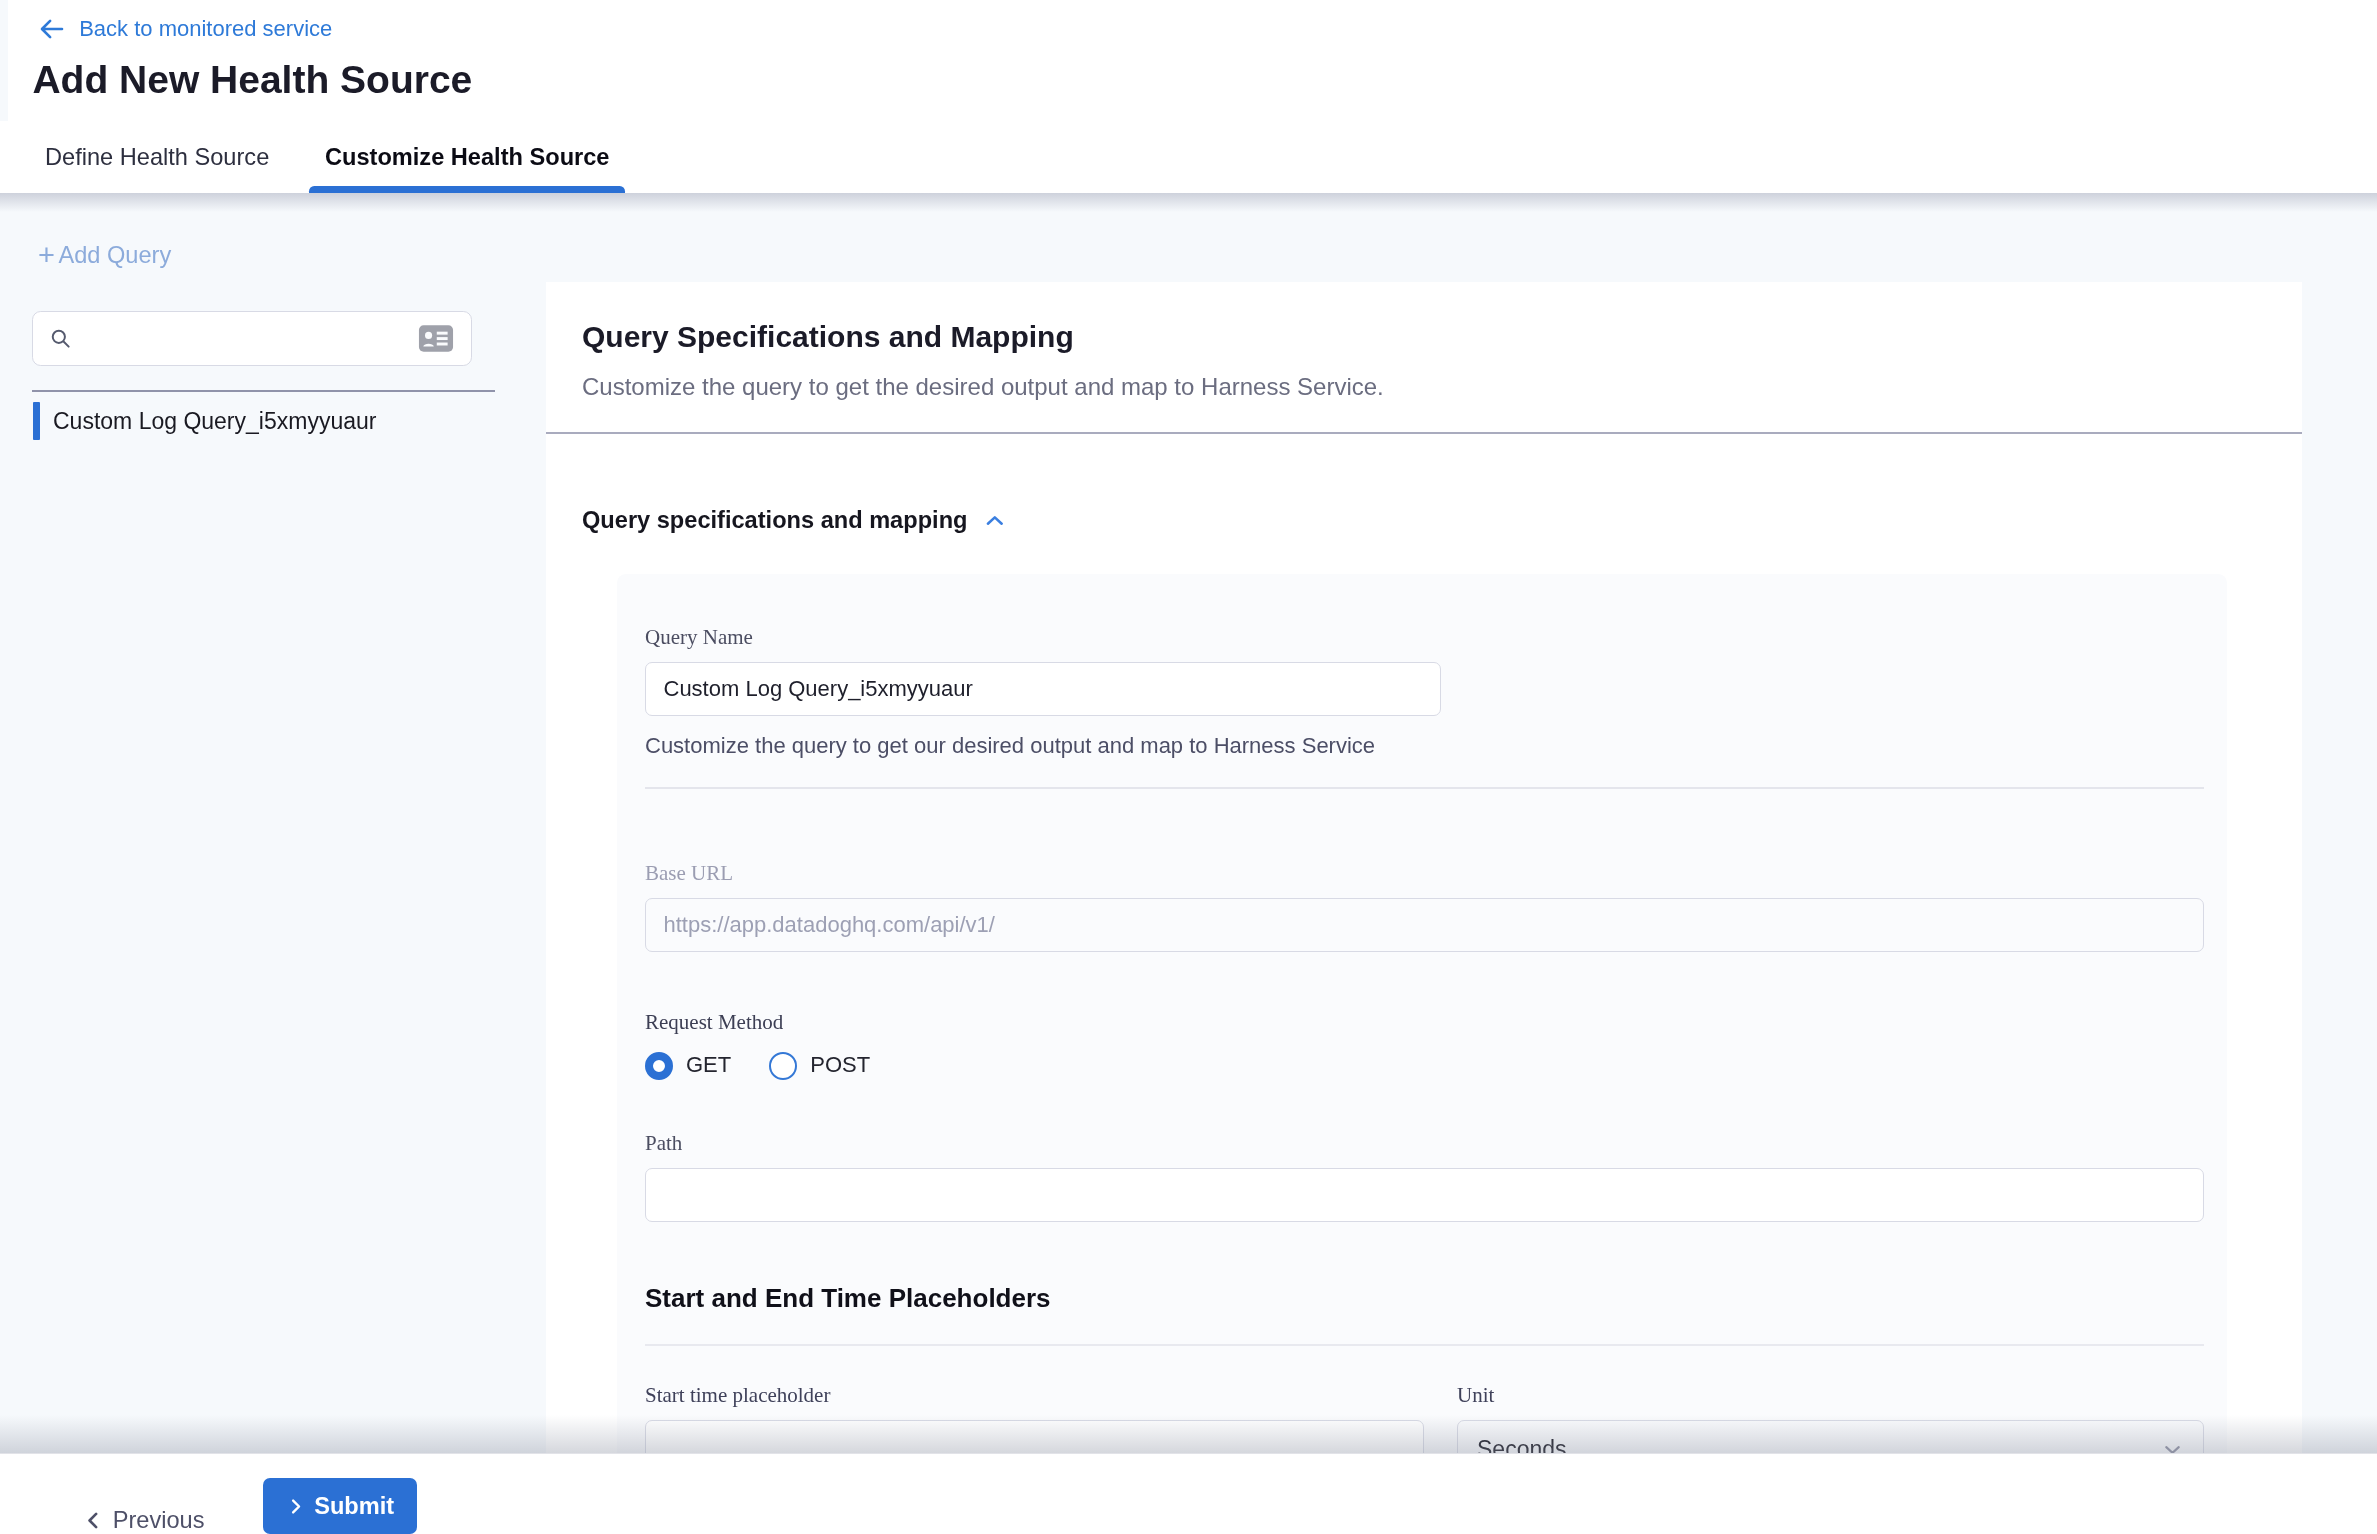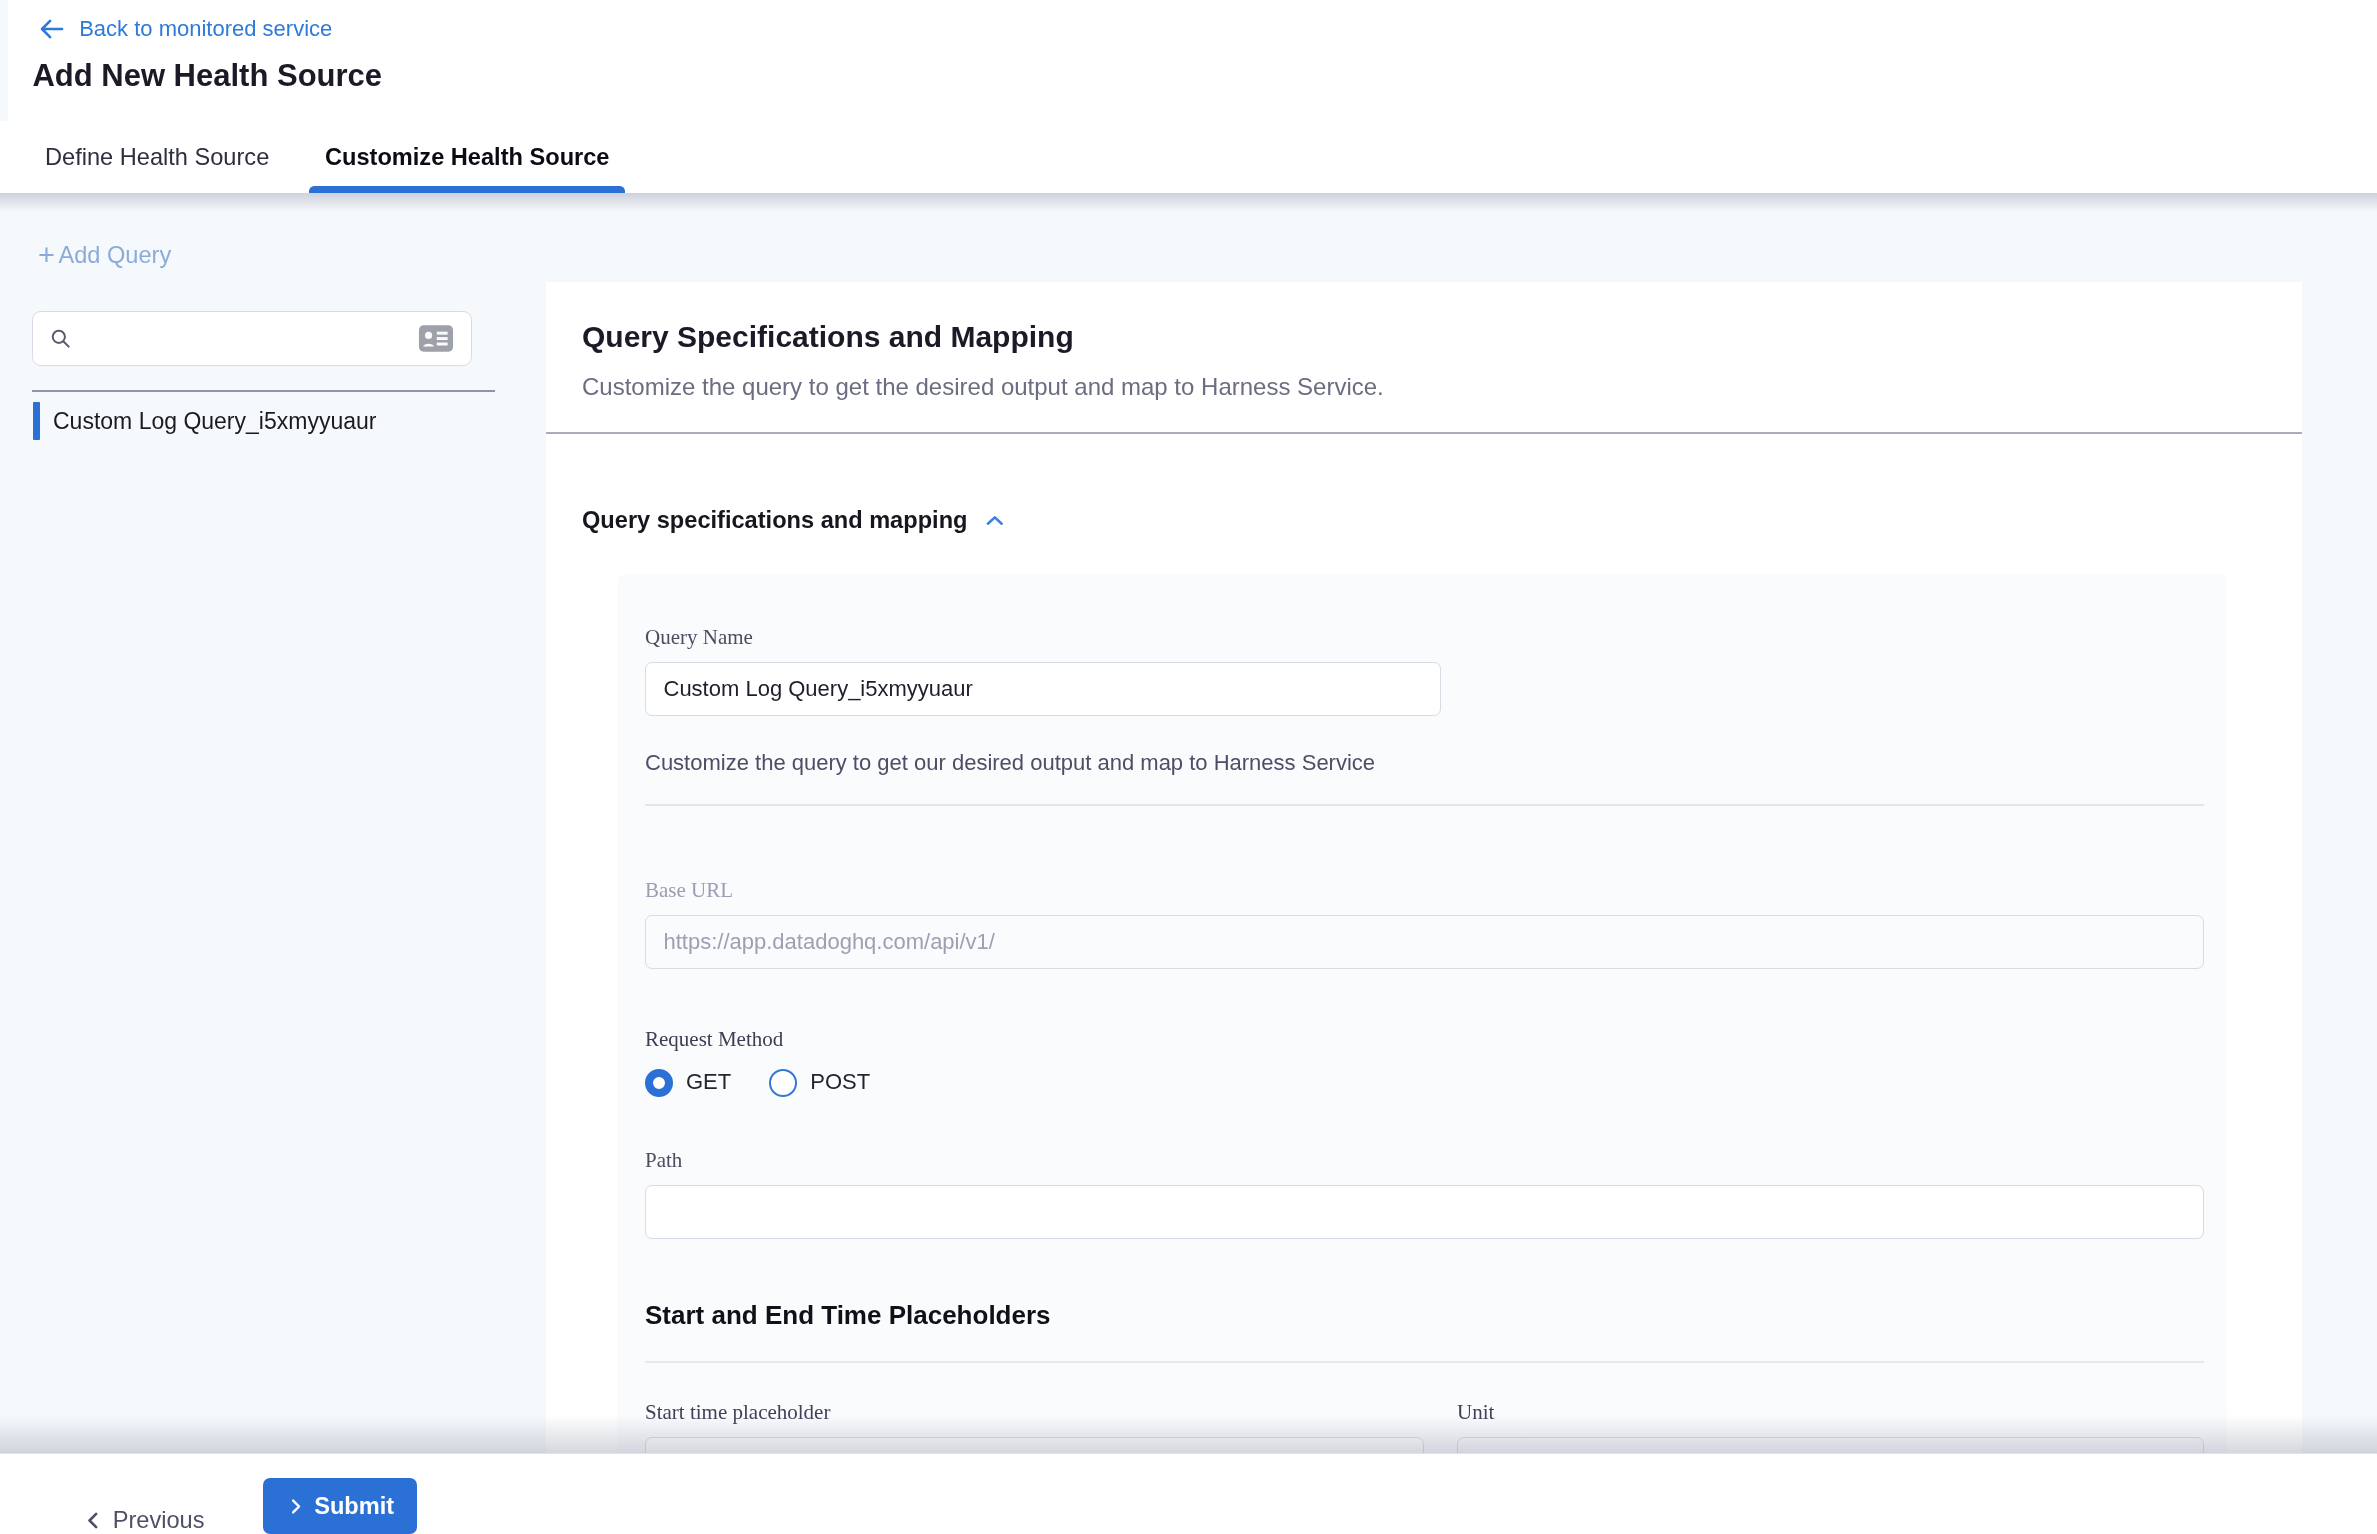--- a/index.html
+++ b/index.html
@@ -23,21 +23,21 @@
   .header{
     position:absolute; left:8px; top:0; width:100%; height:138px;
     background:var(--white); border-bottom:0.9px solid #e9eaf0; z-index:5;
   }
   .back-row{
     position:absolute; left:29px; top:14px; display:flex; align-items:center; gap:12.2px;
     cursor:pointer;
   }
   .back-row .back-label{color:var(--link); font-size:22px; font-weight:500;}
   .page-title{
-    position:absolute; left:24.4px; top:58px; font-size:31px; font-weight:700; color:var(--title);
+    position:absolute; left:24.4px; top:58px; font-size:39px; font-weight:700; color:var(--title);
   }
 
   
   .tabbar{
     position:absolute; left:0; top:121px; width:100%; height:72px;
     background:var(--white); display:flex; align-items:center; padding-left:45px; z-index:5;
   }
   .tabbar::after{ 
     content:""; position:absolute; left:0; top:72px; width:100%; height:19px;
     background:linear-gradient(to bottom, rgba(156,161,180,0.45), rgba(246,249,252,0));
@@ -110,21 +110,21 @@
   .field-label{font-size:21px; color:var(--label); margin-bottom:12.2px;font-family:Liberation Serif, serif;}
   .field-label.disabled{color:var(--label-disabled);}
   .text-input{
     height:54px; background:var(--white); border:1.7px solid var(--input-border);
     border-radius:7px; font-size:22px; color:var(--input-text); padding:0 17.5px;
     outline:none; display:block; width:100%;
   }
   .text-input.on-card{background:transparent;}
   .text-input::placeholder{color:var(--placeholder);}
   .qname-input{width:796px;}
-  .helper-text{margin-top:34px; font-size:22px; color:#4c4e66;}
+  .helper-text{margin-top:17px; font-size:22px; color:#4c4e66;}
   .card-hr{margin-top:28px; height:1.7px; background:var(--hr-light);}
 
   .baseurl-block{margin-top:72px;}
   .method-block{margin-top:58px;}
   .radio-row{display:flex; align-items:center; margin-top:17.5px;}
   .radio-opt{display:flex; cursor:pointer; margin-right:38px;}
   .radio{width:28px; height:28px; border-radius:50%; background:var(--white); flex:0 0 auto;}
   .radio.checked{border:8.7px solid var(--primary);}
   .radio.unchecked{border:2.6px solid #3478d6;}
   .radio-label{font-size:22px; color:#24252f; margin-left:13px;}

